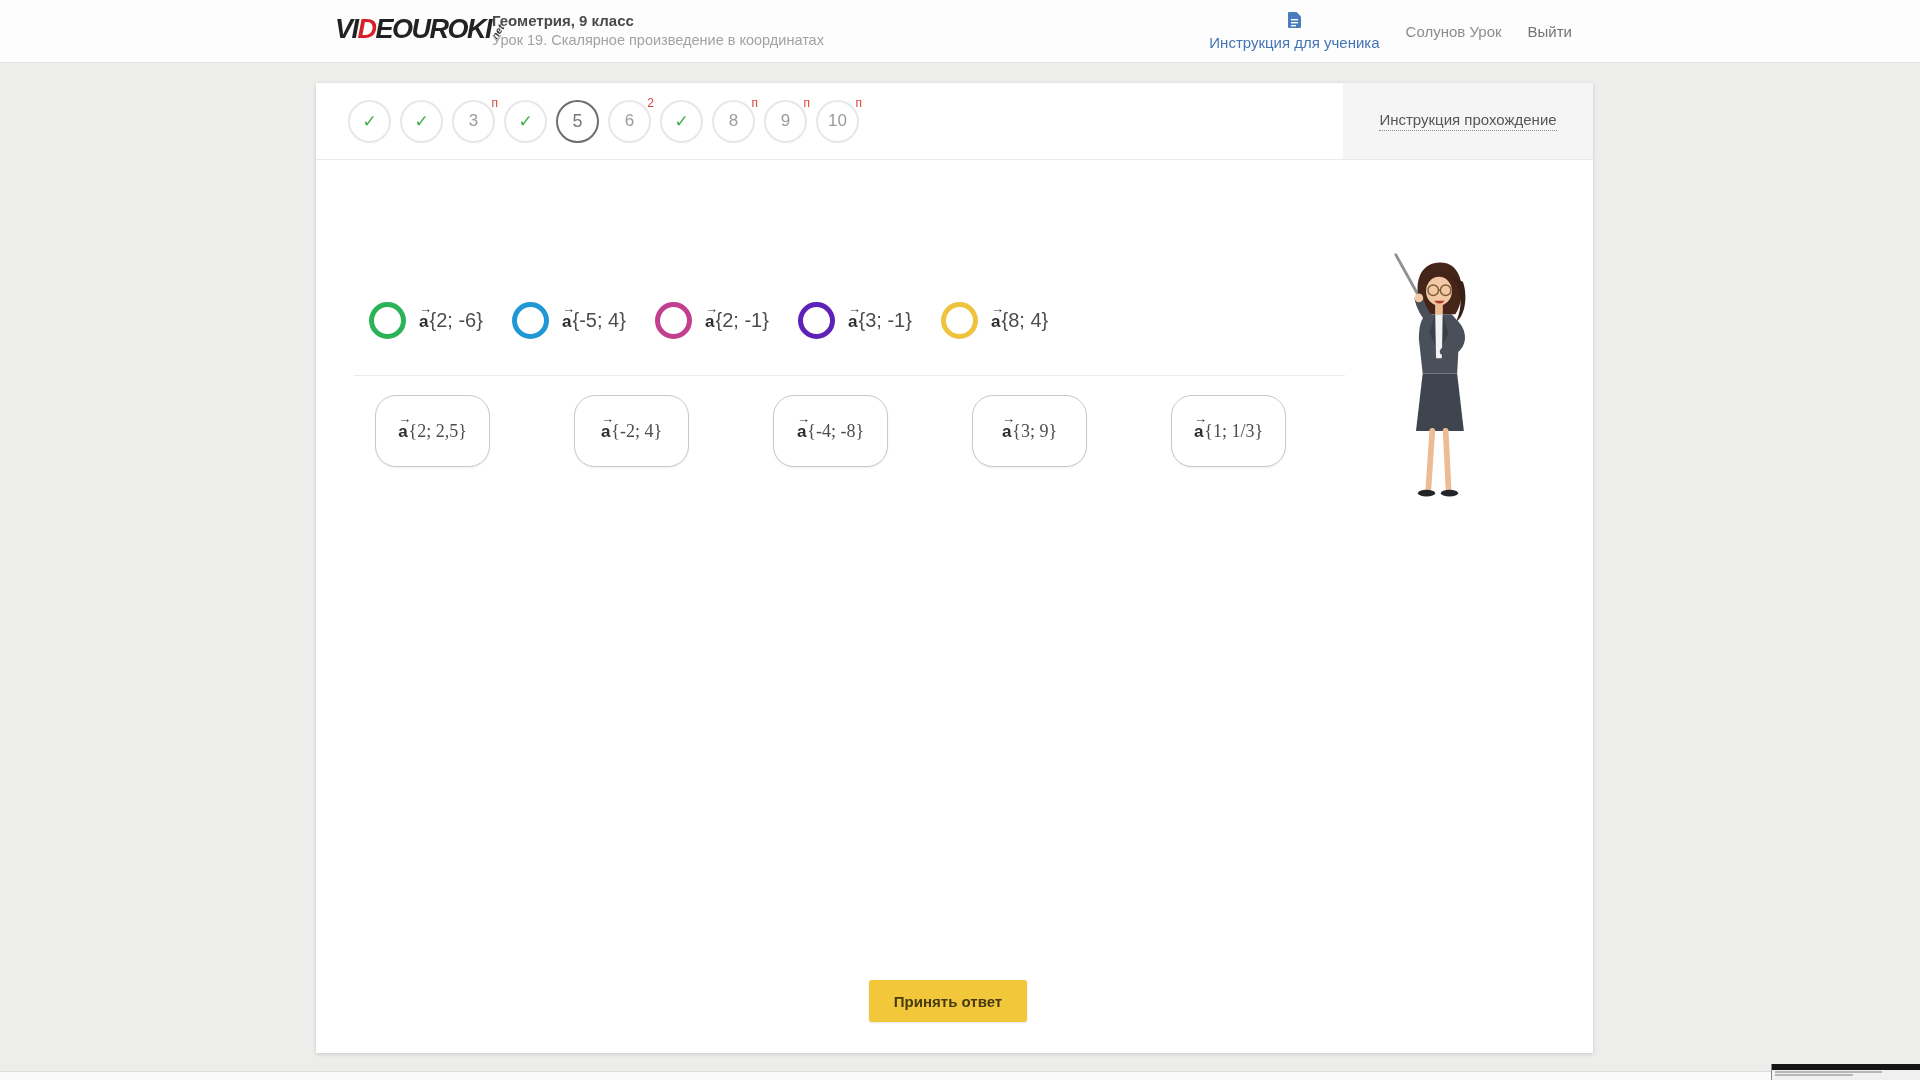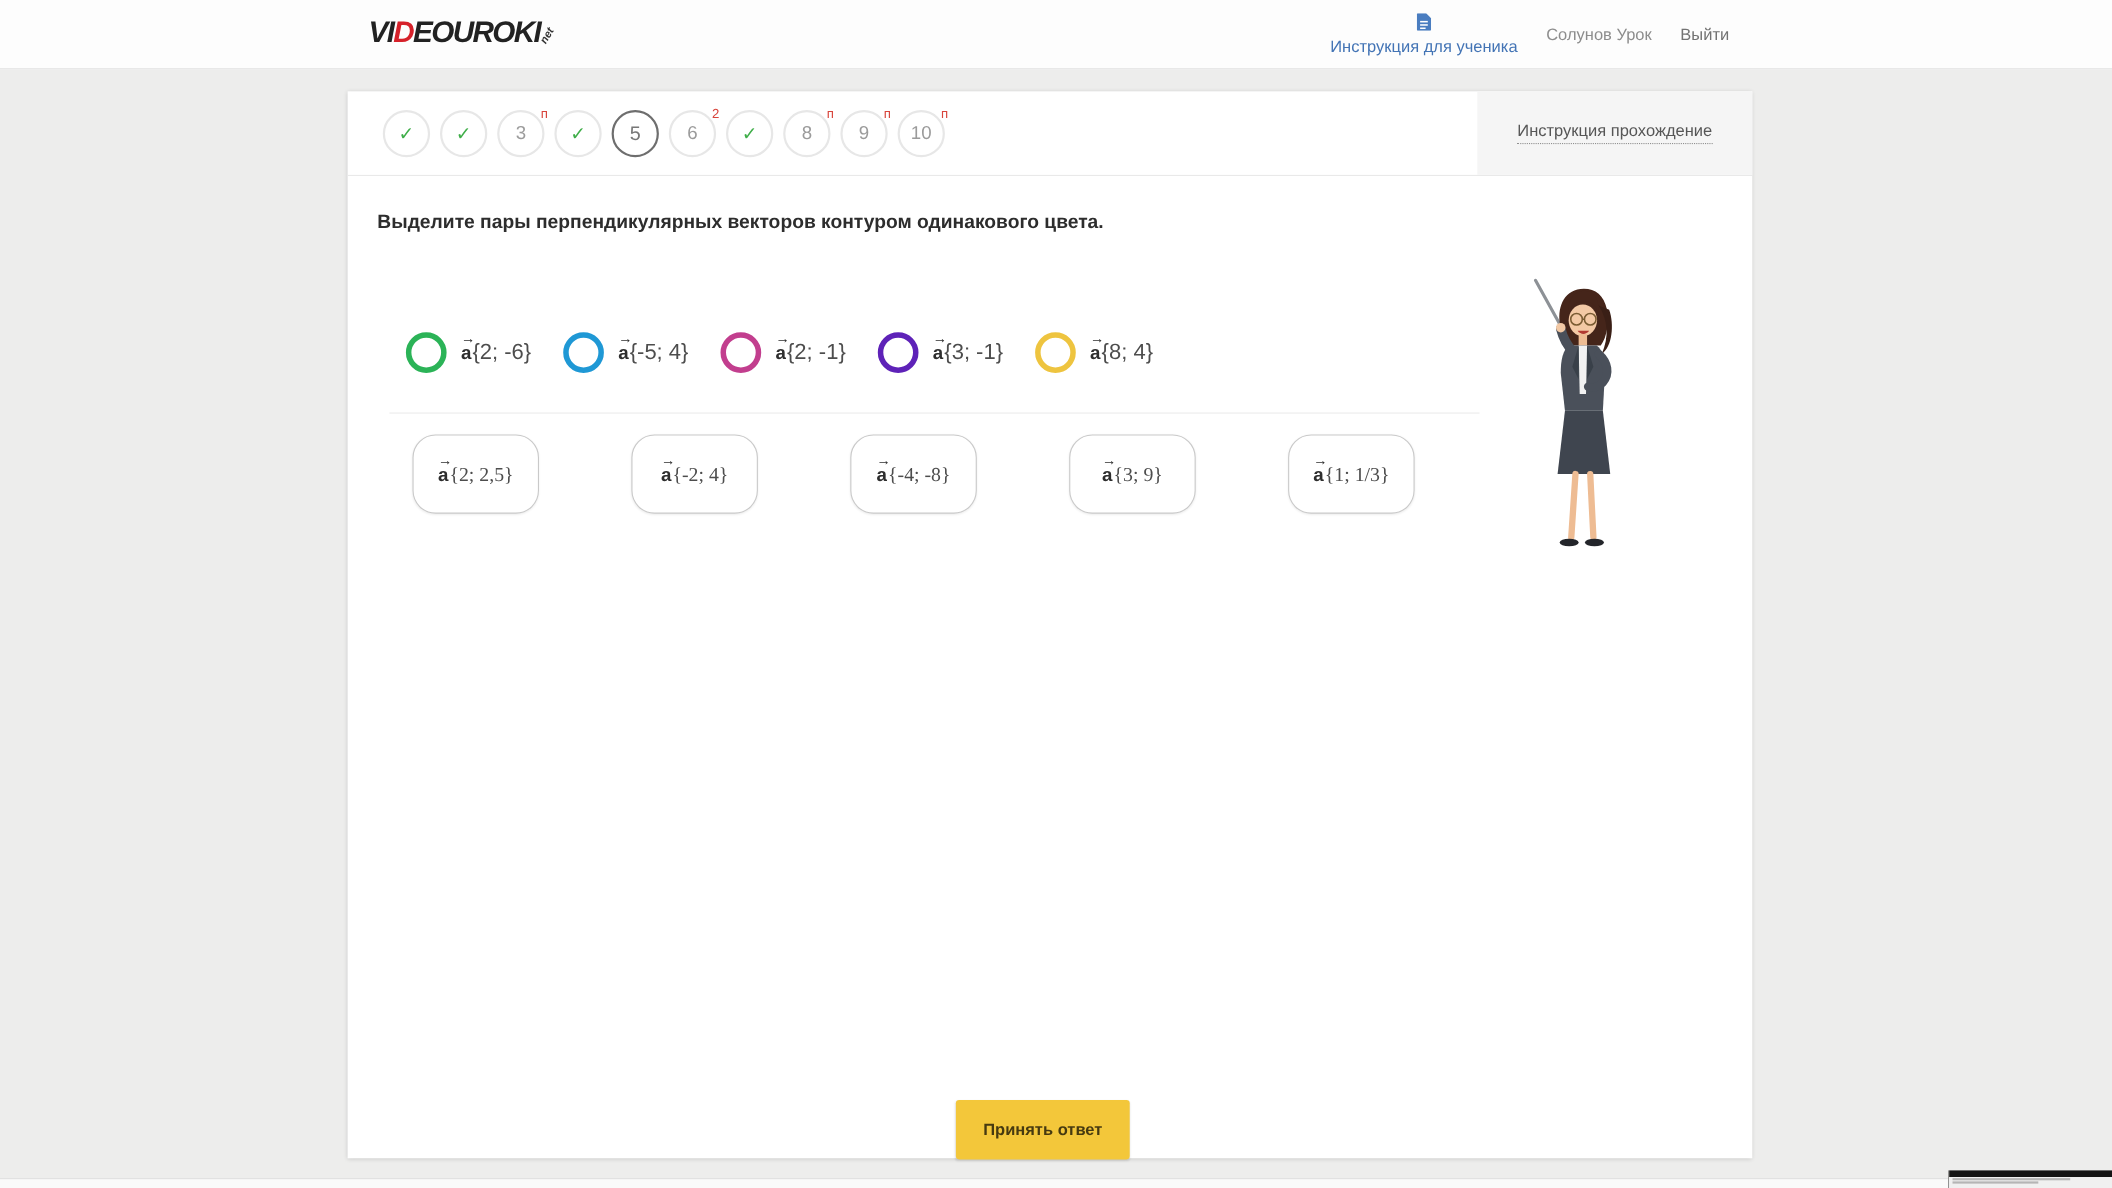--- a/index.html
+++ b/index.html
@@ -50,38 +50,42 @@
   
   .divider { position:absolute; left:38px; top:292px; width:991px; height:1px; background:#ececec; }
   .boxes-row { position:absolute; left:59px; top:312px; display:flex; }
   .abox { width:115px; height:72px; margin-right:84px; border:1px solid #c9c9c9; border-radius:21px; background:#fff; box-shadow:0 1px 2px rgba(0,0,0,0.07); display:flex; align-items:center; justify-content:center; cursor:pointer; flex:none; }
   .abox .vec-coords { font-size:18px;font-family:Liberation Serif, serif; }
 
   
   .teacher { position:absolute; left:1072px; top:168px; width:100px; height:268px; }
 
   
-  .submit-btn { position:absolute; left:553px; top:897px; width:158px; height:54px; background:#f3c73a; border:none; border-radius:3px; font-family:inherit; font-size:15px; font-weight:bold; color:#463a10; cursor:pointer; box-shadow:0 1px 2px rgba(0,0,0,0.12);margin-top:20px; }
+  .submit-btn { position:absolute; left:553px; top:897px; width:158px; height:42px; background:#f3c73a; border:none; border-radius:3px; font-family:inherit; font-size:15px; font-weight:bold; color:#463a10; cursor:pointer; box-shadow:0 1px 2px rgba(0,0,0,0.12); }
 
   
   .footer-strip { position:absolute; left:0; top:1071px; width:1920px; height:9px; background:#fafafa; border-top:1px solid #dedede; }
   .mini-window { position:absolute; left:1771px; top:1064px; width:149px; height:16px; border-left:1px solid #888; z-index:6; }
   .mini-bar { height:6px; background:#151515; }
   .mini-body { height:10px; background:#f0f0f0; padding:1px 3px; }
   .mini-line { height:1.5px; background:#b5b5b5; margin-bottom:1.5px; }
   .mini-line.short { width:55%; }
   .mini-line.long { width:75%; }
 </style>
 </head>
 <body>
 
 <div class="page">
 
   <div class="header">
     <div class="logo"><span>VI</span><span class="accent">D</span><span>EOUROKI</span><span class="suffix">net</span></div>
+    <div class="h-titles">
+      <div class="h-course">Геометрия, 9 класс</div>
+      <div class="h-lesson">Урок 19. Скалярное произведение в координатах</div>
+    </div>
     <div class="h-nav">
       <a class="h-instr">
         <span style="display:inline-flex;">
           <svg width="13" height="16" viewBox="0 0 13 16">
               <path d="M1 0 h7.5 L13 4.5 V15 a1 1 0 0 1 -1 1 H1 a1 1 0 0 1 -1 -1 V1 a1 1 0 0 1 1 -1 z" fill="#4a7dc0"></path>
               <rect x="3" y="7" width="7" height="1.4" fill="#fff"></rect>
               <rect x="3" y="10" width="7" height="1.4" fill="#fff"></rect>
               <rect x="3" y="13" width="5" height="1.4" fill="#fff"></rect>
             </svg>
         </span>
@@ -130,21 +134,20 @@
           <div class="pc pending">
             <span class="num">10</span>
             <span class="sup">п</span>
           </div>
         </div>
       <div class="finish-panel">
         <span class="finish-link">Инструкция прохождение</span>
       </div>
     </div>
 
-    <div class="question">Выделите пары перпендикулярных векторов контуром одинакового цвета.</div>
 
     <div class="options-row" id="options-row">
         <div class="opt">
           <div class="ring" style="border-color: rgb(43, 179, 87);"></div>
           <span class="veclab">
             <span class="vec-letter">a</span>
             <span class="vec-coords">{2; -6}</span>
           </span>
         </div>
         <div class="opt">

